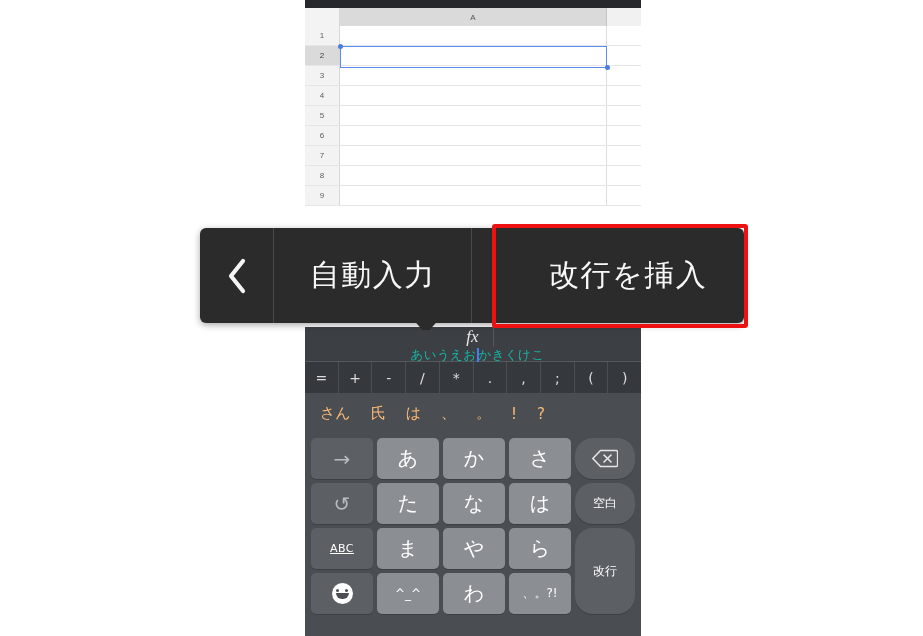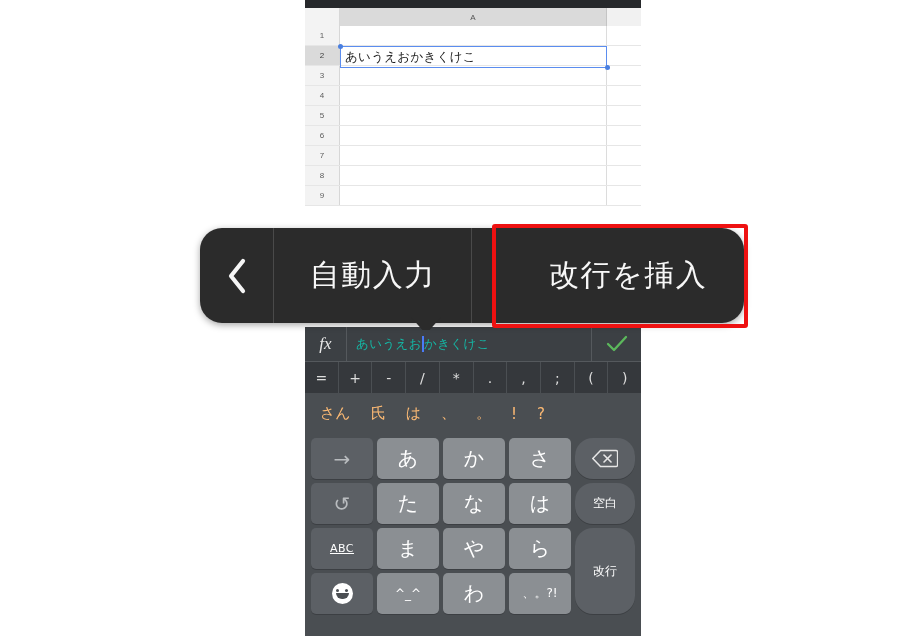--- a/index.html
+++ b/index.html
@@ -128,21 +128,21 @@
   #handle-br { left: 300px; top: 65px; }
 
   
   #ctx-toolbar {
     position: absolute;
     left: 200px;
     top: 228px;
     width: 544px;
     height: 95px;
     background: #2b2b2b;
-    border-radius: 22px;
+    border-radius: 6px;
     display: flex;
     align-items: center;
     box-shadow: 0 2px 7px rgba(0,0,0,.35);
     z-index: 10;
   }
   #ctx-pointer {
     position: absolute;
     left: 411px;
     top: 317px;
     width: 30px;
@@ -202,20 +202,21 @@
   }
   #formula-bar {
     position: absolute;
     left: 0; top: 0;
     width: 336px; height: 35px;
     background: #3c4044;
     display: flex;
     align-items: center;
     box-sizing: border-box;
     border-bottom: 1px solid #55595d;
+    flex-direction: column;
   }
   #fx-cell {
     width: 42px; height: 35px;
     display: flex; align-items: center; justify-content: center;
     box-sizing: border-box;
     border-right: 1px solid #55595d;
     color: #e8e8e8;
     font-size: 17px;
     font-style: italic;
     font-family: "Liberation Serif", serif;
@@ -399,21 +400,20 @@
     <div class="cell a"></div>
     <div class="cell b"></div>
   </div>
   <div class="grid-row" style="top:186px;">
     <div class="row-head">9</div>
     <div class="cell a"></div>
     <div class="cell b"></div>
   </div>
 
   <div id="cell-selection"></div>
-  <div id="cell-text">あいうえおかきくけこ</div>
   <div class="sel-handle" id="handle-tl"></div>
   <div class="sel-handle" id="handle-br"></div>
 </div>
 
 <div id="ctx-pointer"></div>
 <div id="ctx-toolbar">
   <div id="ctx-back">
     <svg width="22" height="38" viewBox="0 0 22 38" aria-hidden="true">
       <polyline points="17,4 5,19 17,34" fill="none" stroke="#f5f5f5" stroke-width="4.2" stroke-linecap="round" stroke-linejoin="round"></polyline>
     </svg>

